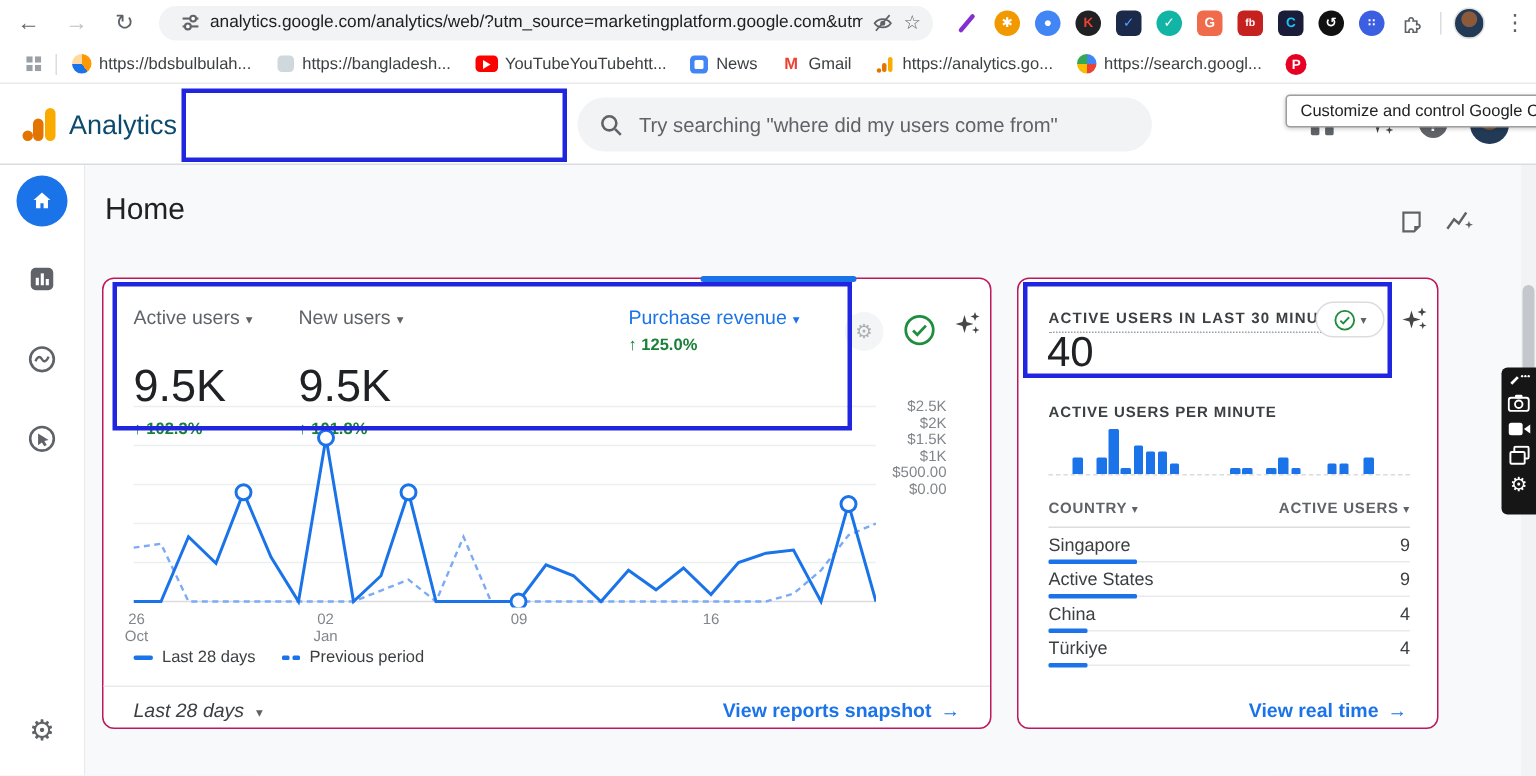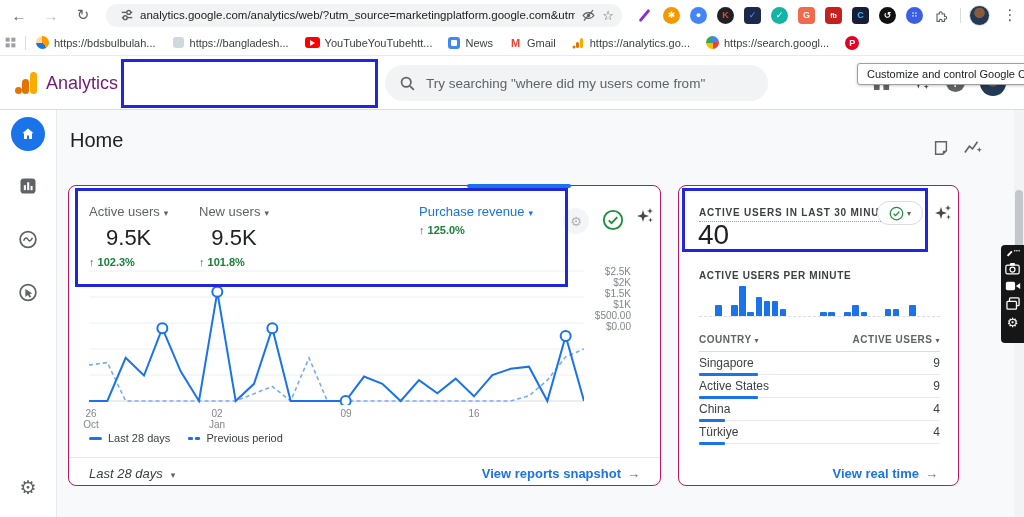--- a/index.html
+++ b/index.html
@@ -16,40 +16,40 @@
   .star { font-size:13px; color:#5f6368; margin-left:6px; }
   .ext-row { display:flex; align-items:center; gap:10px; margin-left:14px; }
   .ext { width:17px; height:17px; border-radius:4px; display:flex; align-items:center; justify-content:center; font-size:9px; font-weight:bold; color:#fff; cursor:pointer; }
   .ext.round { border-radius:50%; }
   .pen-bar { width:3px; height:15px; background:#8430ce; border-radius:2px; transform:rotate(40deg); }
   .toolbar-divider { width:1px; height:15px; background:#dadce0; margin:0 8px 0 10px; }
   .avatar { width:21px; height:21px; border-radius:50%; background:radial-gradient(circle at 50% 36%, #8a5a3b 0 32%, #223a55 36% 100%); border:1px solid #e0e0e0; cursor:pointer; }
   .kebab { font-size:15px; color:#5f6368; margin-left:10px; cursor:pointer; width:20px; text-align:center; }
 
   
-  .bookmarks { position:absolute; left:0; top:30px; width:1024px; height:26px; background:#fff; border-bottom:1px solid #e8eaed; display:flex; align-items:center; padding-left:4px; }
+  .bookmarks { position:absolute; left:0; top:30px; width:1024px; height:26px; background:#fff; border-bottom:1px solid #e8eaed; display:flex; align-items:center; padding-left:16px; }
   .bm-divider { width:1px; height:14px; background:#dadce0; margin:0 10px 0 8px; }
   .bm { display:flex; align-items:center; gap:5px; margin-right:16px; cursor:pointer; }
   .bm-label { font-size:11px; color:#3c4043; white-space:nowrap; }
   .fav { width:13px; height:13px; flex:none; display:flex; align-items:center; justify-content:center; }
   .fav-circle1 { border-radius:50%; background:conic-gradient(#f90 0 40%, #1a73e8 40% 75%, #ffd9a0 75%); }
   .fav-gray { width:11px; height:11px; border-radius:3px; background:#cfd8dc; }
   .fav-yt { width:15px; height:11px; background:#f00; border-radius:3px; }
   .fav-yt::after { content:""; display:block; margin:2.5px 0 0 5px; border-left:5px solid #fff; border-top:3px solid transparent; border-bottom:3px solid transparent; }
   .fav-news { width:12px; height:12px; border-radius:3px; background:#4285f4; }
   .fav-news::after { content:""; display:block; width:6px; height:6px; margin:3px; background:#fff; border-radius:1px; }
   .fav-gmail { color:#ea4335; font-weight:bold; font-size:11px; }
   .fav-search { border-radius:50%; background:conic-gradient(#4285f4 0 25%, #ea4335 0 50%, #fbbc04 0 75%, #34a853 0); }
   .fav-pin { width:14px; height:14px; border-radius:50%; background:#e60023; color:#fff; font-size:9px; font-weight:bold; display:flex; align-items:center; justify-content:center; }
   .tooltip { position:absolute; left:857px; top:33px; height:22px; line-height:20px; padding:0 9px; background:#fff; border:1px solid #9e9e9e; border-radius:3px; font-size:11px; color:#202124; white-space:nowrap; z-index:60; box-shadow:0 1px 3px rgba(0,0,0,.2); }
 
   
   .ga-header { position:absolute; left:0; top:56px; width:1024px; height:54px; background:#fff; border-bottom:1px solid #dadce0; }
   .ga-logo { position:absolute; left:14px; top:14px; }
-  .product { position:absolute; left:46px; top:17px; font-size:18px; color:#701a75; }
+  .product { position:absolute; left:46px; top:17px; font-size:18px; color:#0c4a6e; }
   .search { position:absolute; left:385px; top:9px; width:383px; height:36px; background:#f1f3f4; border-radius:18px; display:flex; align-items:center; padding:0 14px; cursor:text; }
   .search .ph { font-size:13.5px; color:#5f6368; margin-left:10px; }
   .hdr-ic { position:absolute; top:17px; cursor:pointer; }
   .help-circle { width:19px; height:19px; border-radius:50%; background:#5f6368; color:#fff; font-size:12px; font-weight:bold; display:flex; align-items:center; justify-content:center; }
   .hdr-avatar { width:26px; height:26px; border-radius:50%; background:radial-gradient(circle at 50% 36%, #8a5a3b 0 32%, #223a55 36% 100%); }
 
   
   .sidebar { position:absolute; left:0; top:110px; width:57px; height:407px; background:#fff; border-right:1px solid #e8eaed; }
   .side-item { position:absolute; left:50%; transform:translateX(-50%); cursor:pointer; }
   .home-circle { width:34px; height:34px; border-radius:50%; background:#1a73e8; display:flex; align-items:center; justify-content:center; }
@@ -63,21 +63,21 @@
   .card { position:absolute; background:#fff; border:1px solid #be185d; border-radius:8px; }
   .main-card { left:11px; top:75px; width:593px; height:301px; }
   .rt-card { left:621px; top:75px; width:281px; height:301px; }
 
   .tab-indicator { position:absolute; left:398px; top:-2px; width:104px; height:4px; border-radius:2px; background:#1a73e8; }
 
   .metric { position:absolute; top:18px; cursor:pointer; }
   .m-label { font-size:13px; color:#5f6368; white-space:nowrap; }
   .m-label .caret { font-size:9px; margin-left:4px; color:#5f6368; }
   .metric.selected .m-label, .metric.selected .m-label .caret { color:#1a73e8; }
-  .m-value { font-size:22px; color:#202124; margin-top:6px;text-align:center; }
+  .m-value { font-size:30px; color:#202124; margin-top:22px; }
   .m-delta { font-size:11px; font-weight:bold; color:#188038; margin-top:5px; }
 
   .icon-cluster-ic { position:absolute; cursor:pointer; }
   .faded-badge { width:26px; height:26px; border-radius:50%; background:#f1f3f4; display:flex; align-items:center; justify-content:center; font-size:13px; color:#9aa0a6; opacity:.8; }
   .check-btn { width:28px; height:28px; border-radius:50%; display:flex; align-items:center; justify-content:center; }
 
   .chart-wrap { position:absolute; left:20px; top:79px; width:495px; height:140px; }
   .y-labels { position:absolute; left:505px; top:80px; width:57px; height:143px; display:flex; flex-direction:column; text-align:right; }
   .y-labels span { font-size:10px; color:#80868b; }
   .x-label { position:absolute; top:222px; transform:translateX(-50%); font-size:10px; color:#80868b; line-height:11px; text-align:center; }

